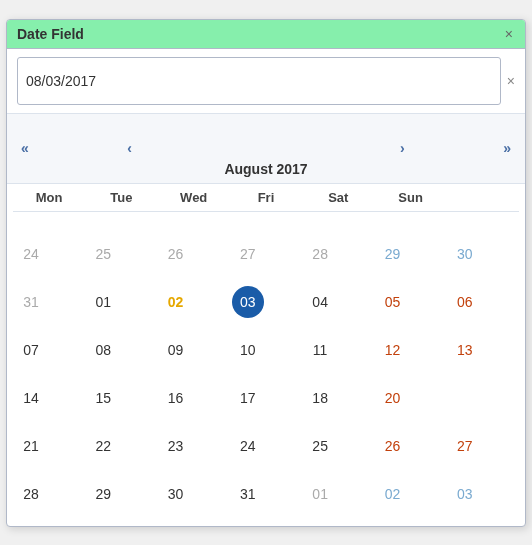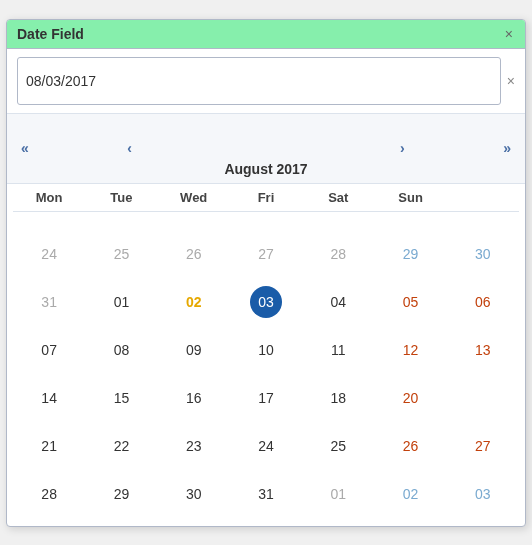--- a/index.html
+++ b/index.html
@@ -101,21 +101,21 @@
       padding: 6px 2px;
       font-size: 13px;
       font-weight: bold;
       color: #444;
     }
     .calendar-row {
       display: grid;
       grid-template-columns: repeat(7, 1fr);
     }
     .calendar-cell {
-      text-align: center;
+      text-align: left;
       padding: 8px 2px;
       font-size: 14px;
       color: #333;
       cursor: pointer;
       border-radius: 50%;
       position: relative;
     }
     .day-circle {
       display: inline-flex;
       align-items: center;

